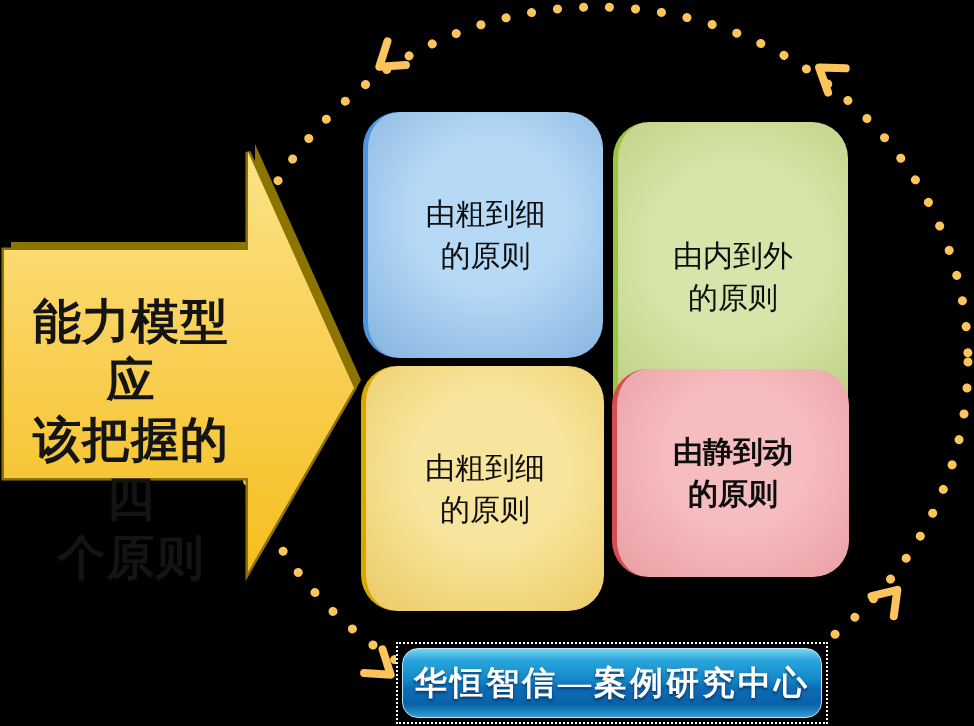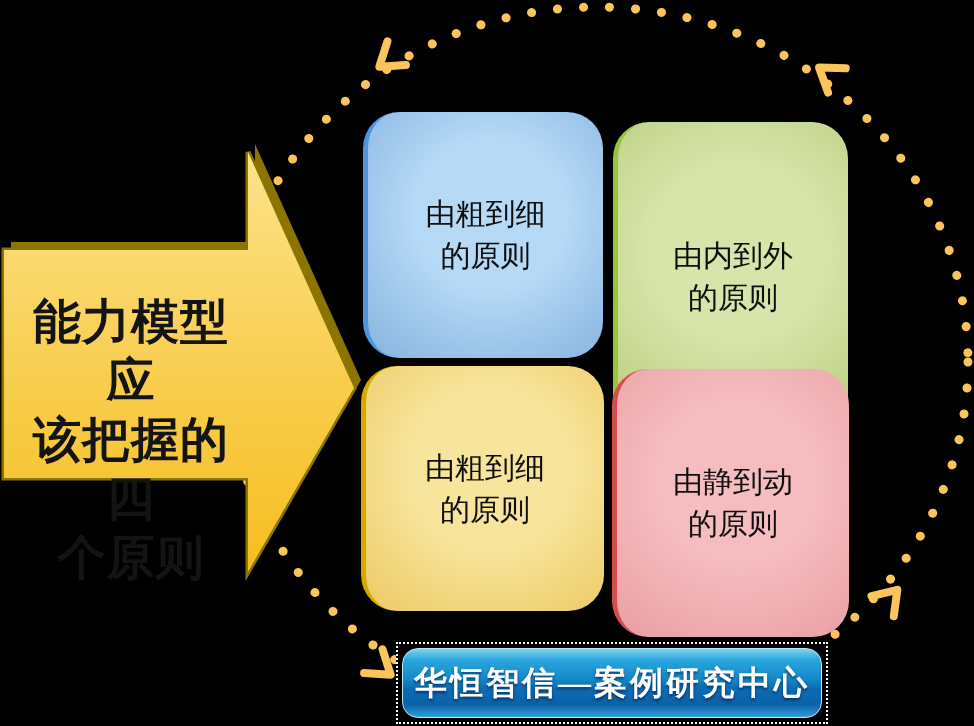--- a/index.html
+++ b/index.html
@@ -77,23 +77,24 @@
     left: 613px; top: 122px; width: 230px; height: 309px;
     background: radial-gradient(circle at 52% 42%, var(--box-green-light,#D7E5AA) 0%, var(--box-green-light,#D7E5AA) 40%, var(--box-green-dark,#B7CB7A) 100%);
     border-left: 5px solid var(--box-green-accent,#9CC33D);
   }
   .pbox-yellow {
     left: 361px; top: 366px; width: 238px; height: 245px;
     background: radial-gradient(circle at 52% 42%, var(--box-yellow-light,#F8E59D) 0%, var(--box-yellow-light,#F8E59D) 40%, var(--box-yellow-dark,#ECCA64) 100%);
     border-left: 5px solid var(--box-yellow-accent,#D7A900);
   }
   .pbox-pink {
-    left: 612px; top: 369px; width: 232px; height: 268px;
+    left: 612px; top: 369px; width: 232px; height: 208px;
     background: radial-gradient(circle at 52% 42%, var(--box-pink-light,#F6BDC0) 0%, var(--box-pink-light,#F6BDC0) 40%, var(--box-pink-dark,#E99EA3) 100%);
     border-left: 5px solid var(--box-pink-accent,#D34F4F);
+    font-weight: bold;
   }
   .banner-outer {
     position: absolute;
     left: 396px; top: 642px;
     width: 428px; height: 78px;
     border: 2px dotted #ffffff;
     background: #000;
   }
   .banner-inner {
     position: absolute;

